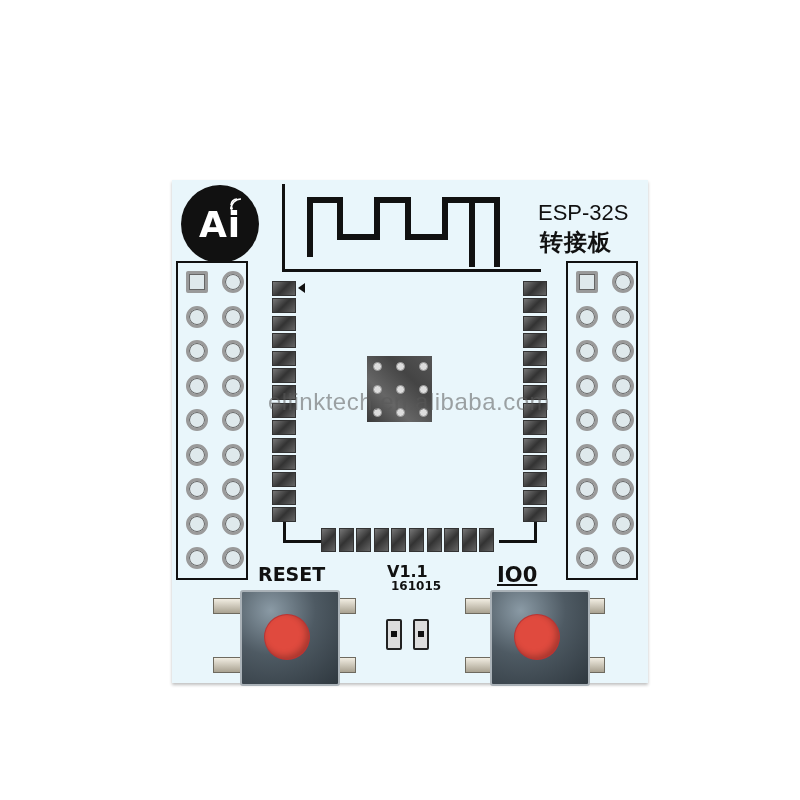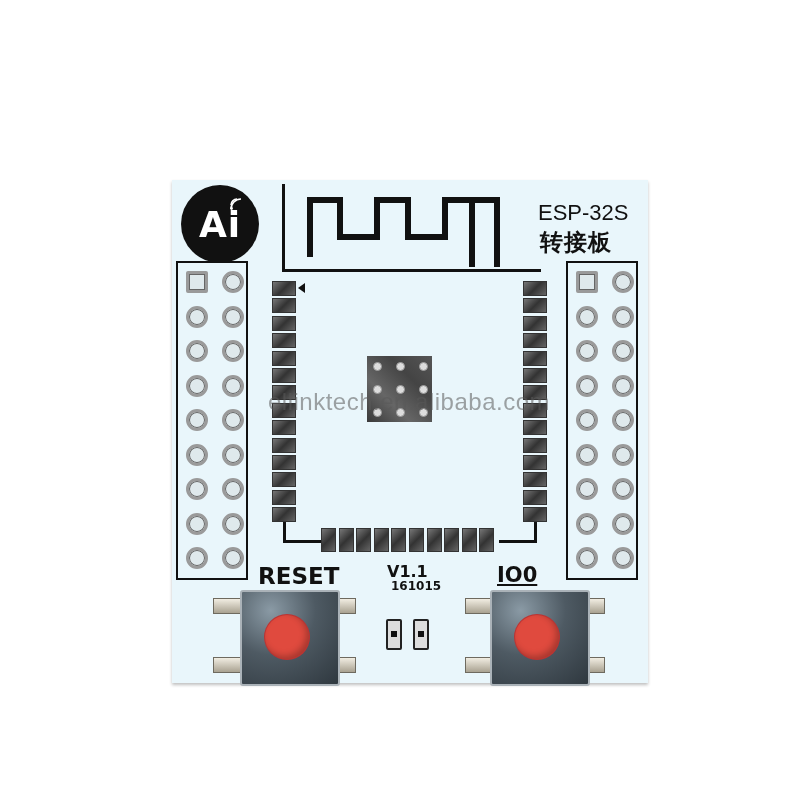--- a/index.html
+++ b/index.html
@@ -160,21 +160,21 @@
   <span class="via" style="left:6px;top:29px"></span>
     <span class="via" style="left:29px;top:29px"></span>
     <span class="via" style="left:52px;top:29px"></span>
   <span class="via" style="left:6px;top:52px"></span>
     <span class="via" style="left:29px;top:52px"></span>
     <span class="via" style="left:52px;top:52px"></span>
 </div>
 
 <div class="watermark">ellinktech.en.alibaba.com</div>
 
-<div class="silk" style="left:258px;top:563px;font-size:23px;">RESET</div>
+<div class="silk" style="left:258px;top:563px;font-size:19px;">RESET</div>
 <div class="silk" style="left:387px;top:562px;font-size:16px;text-align:center;">V1.1</div>
 <div class="silk" style="left:391px;top:579px;font-size:12px;">161015</div>
 <div class="silk" style="left:497px;top:563px;font-size:21px;text-decoration:underline;">IO0</div>
 
 <div class="tab" style="left:213px;top:598px"></div>
 <div class="tab" style="left:326px;top:598px"></div>
 <div class="tab" style="left:213px;top:657px"></div>
 <div class="tab" style="left:326px;top:657px"></div>
 <div class="btn-body" style="left:240px;top:590px"></div>
 <div class="btn-cap" style="left:265px;top:615px"></div>

